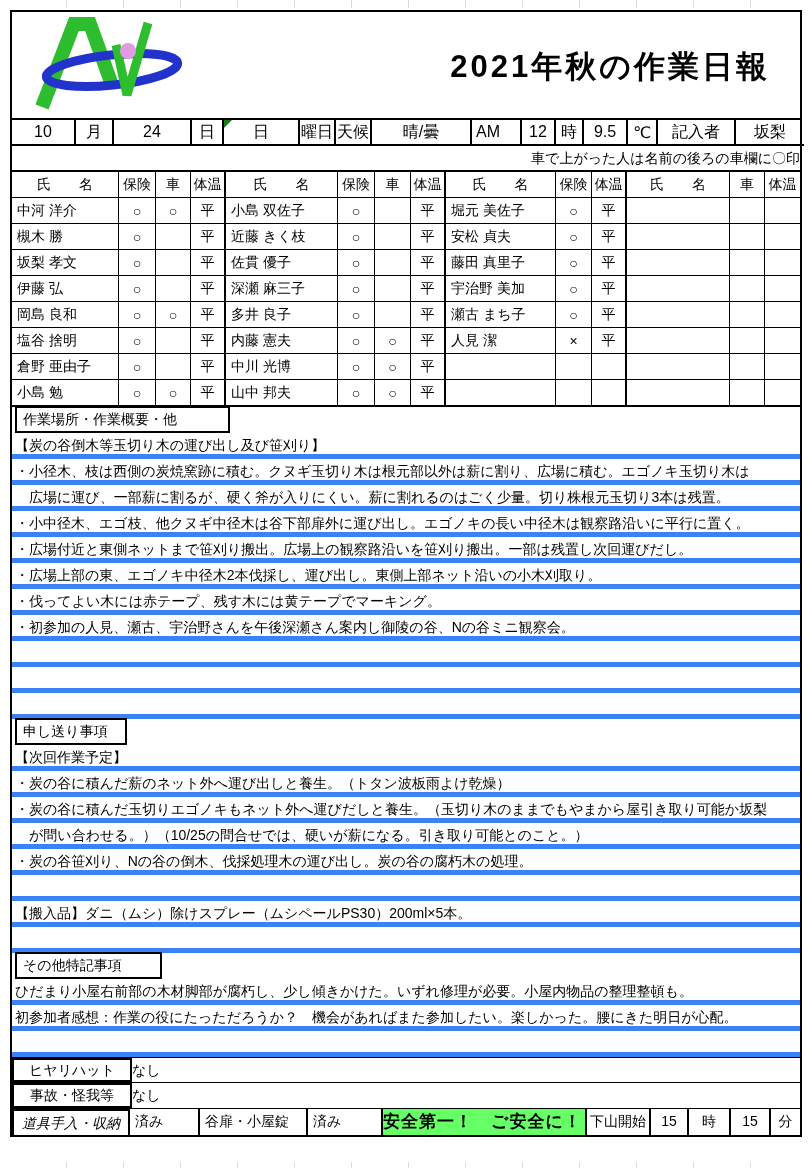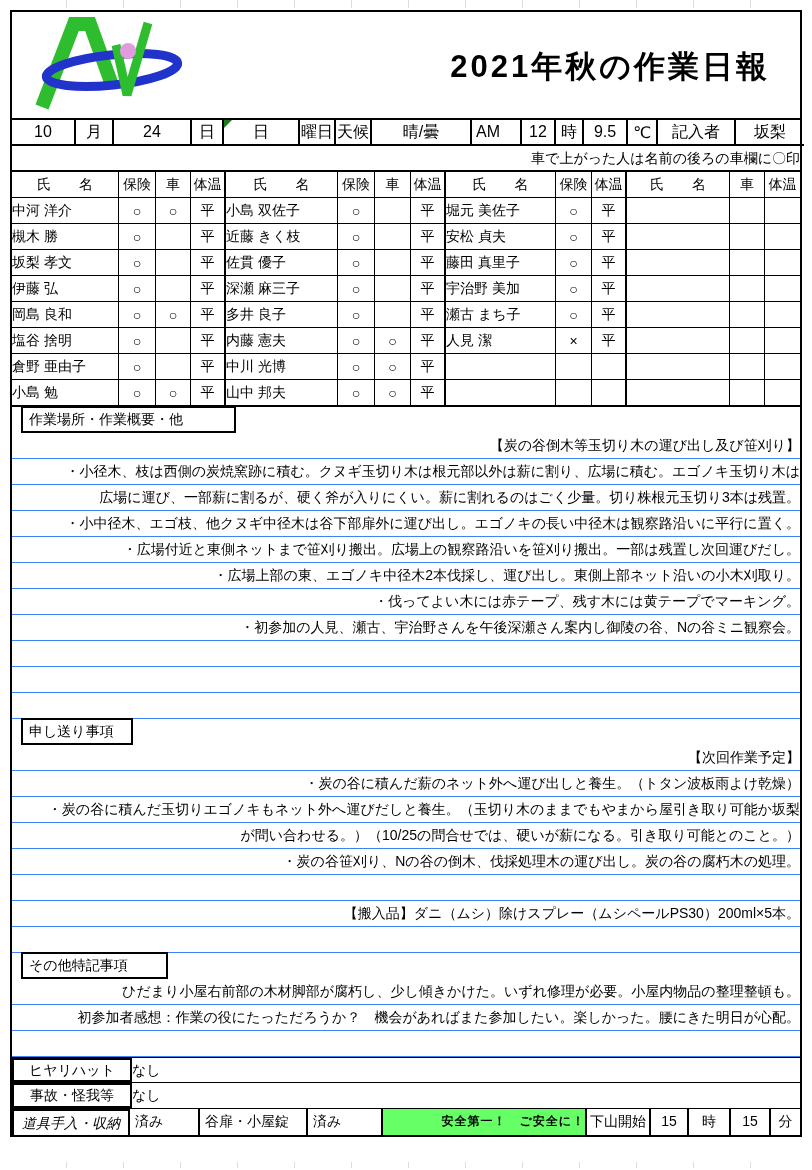--- a/index.html
+++ b/index.html
@@ -24,43 +24,43 @@
   .flag{position:absolute;left:0;top:0;width:0;height:0;
         border-top:8px solid #1d7a1d;border-right:8px solid transparent;}
   
   .noterow{height:24px;line-height:24px;border-bottom:2px solid #000;text-align:right;font-size:14px;}
   
   .roster{width:100%;border-collapse:separate;border-spacing:0;table-layout:fixed;}
   .roster th,.roster td{border-right:1px solid #000;border-bottom:1px solid #000;height:25px;
         font-size:14px;font-weight:normal;padding:0;overflow:hidden;white-space:nowrap;text-align:center;}
   .roster th:last-child,.roster td:last-child{border-right:none;}
   .roster .ge{border-right-width:2px;}
-  .roster td.nm{text-align:left;}
+  .roster td.nm{text-align:left;padding-left:5px;}
   .roster tbody tr:last-child td{border-bottom-width:2px;}
   
   .lblrow{height:26px;position:relative;}
-  .lblbox{position:absolute;left:9px;top:-1px;height:27px;box-sizing:border-box;border:2px solid #000;
+  .lblbox{position:absolute;left:3px;top:-1px;height:27px;box-sizing:border-box;border:2px solid #000;
           line-height:23px;padding-left:6px;font-size:14px;background:#fff;z-index:2;}
   .w215{width:215px;}.w112{width:112px;}.w147{width:147px;}
   
-  .tline{height:26px;line-height:25px;box-sizing:border-box;border-bottom:1px solid #3b82f6;
-         font-size:14px;padding-left:12px;white-space:nowrap;overflow:hidden;text-align:right;}
+  .tline{height:26px;line-height:25px;box-sizing:border-box;border-bottom:5px solid #3b82f6;
+         font-size:14px;padding-left:3px;white-space:nowrap;overflow:hidden;}
   
   .kvrow{display:flex;height:26px;box-sizing:border-box;border-bottom:1px solid #000;}
   .kvrow.first{border-top:1px solid #000;}
   .kvlabel{width:120px;box-sizing:border-box;border:2px solid #000;text-align:center;
            line-height:21px;font-size:14px;}
   .kvvalue{flex:1;padding-left:0;line-height:24px;font-size:14px;}
   
   .bottomrow{display:flex;height:26px;box-sizing:border-box;font-size:14px;line-height:25px;}
   .bc{box-sizing:border-box;border-right:2px solid #000;overflow:hidden;white-space:nowrap;}
   .bc.c{text-align:center;}
   .bc.l{padding-left:5px;}
   .bc.last{border-right:none;}
-  .safety{flex:1;text-align:right;font-weight:bold;font-size:12px;letter-spacing:1px;}
+  .safety{flex:1;text-align:left;font-weight:bold;font-size:17px;letter-spacing:1px;}
 </style>
 </head>
 <body>
 
 <div class="page">
   <div class="ticks top"></div>
 
   <div class="frame">
 
     <div class="hdr">

